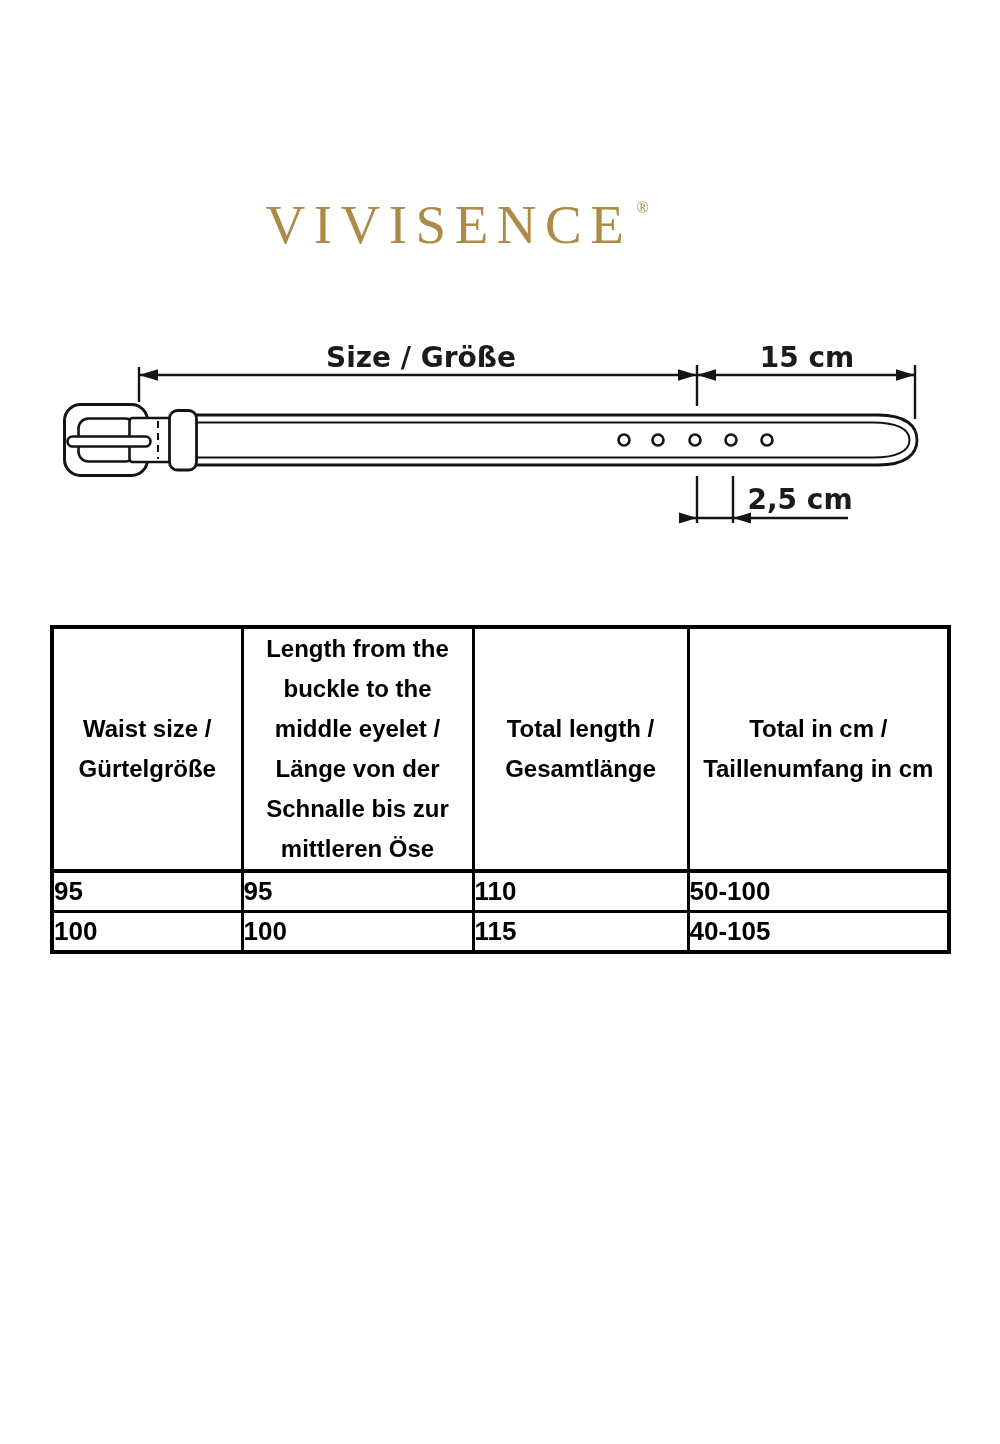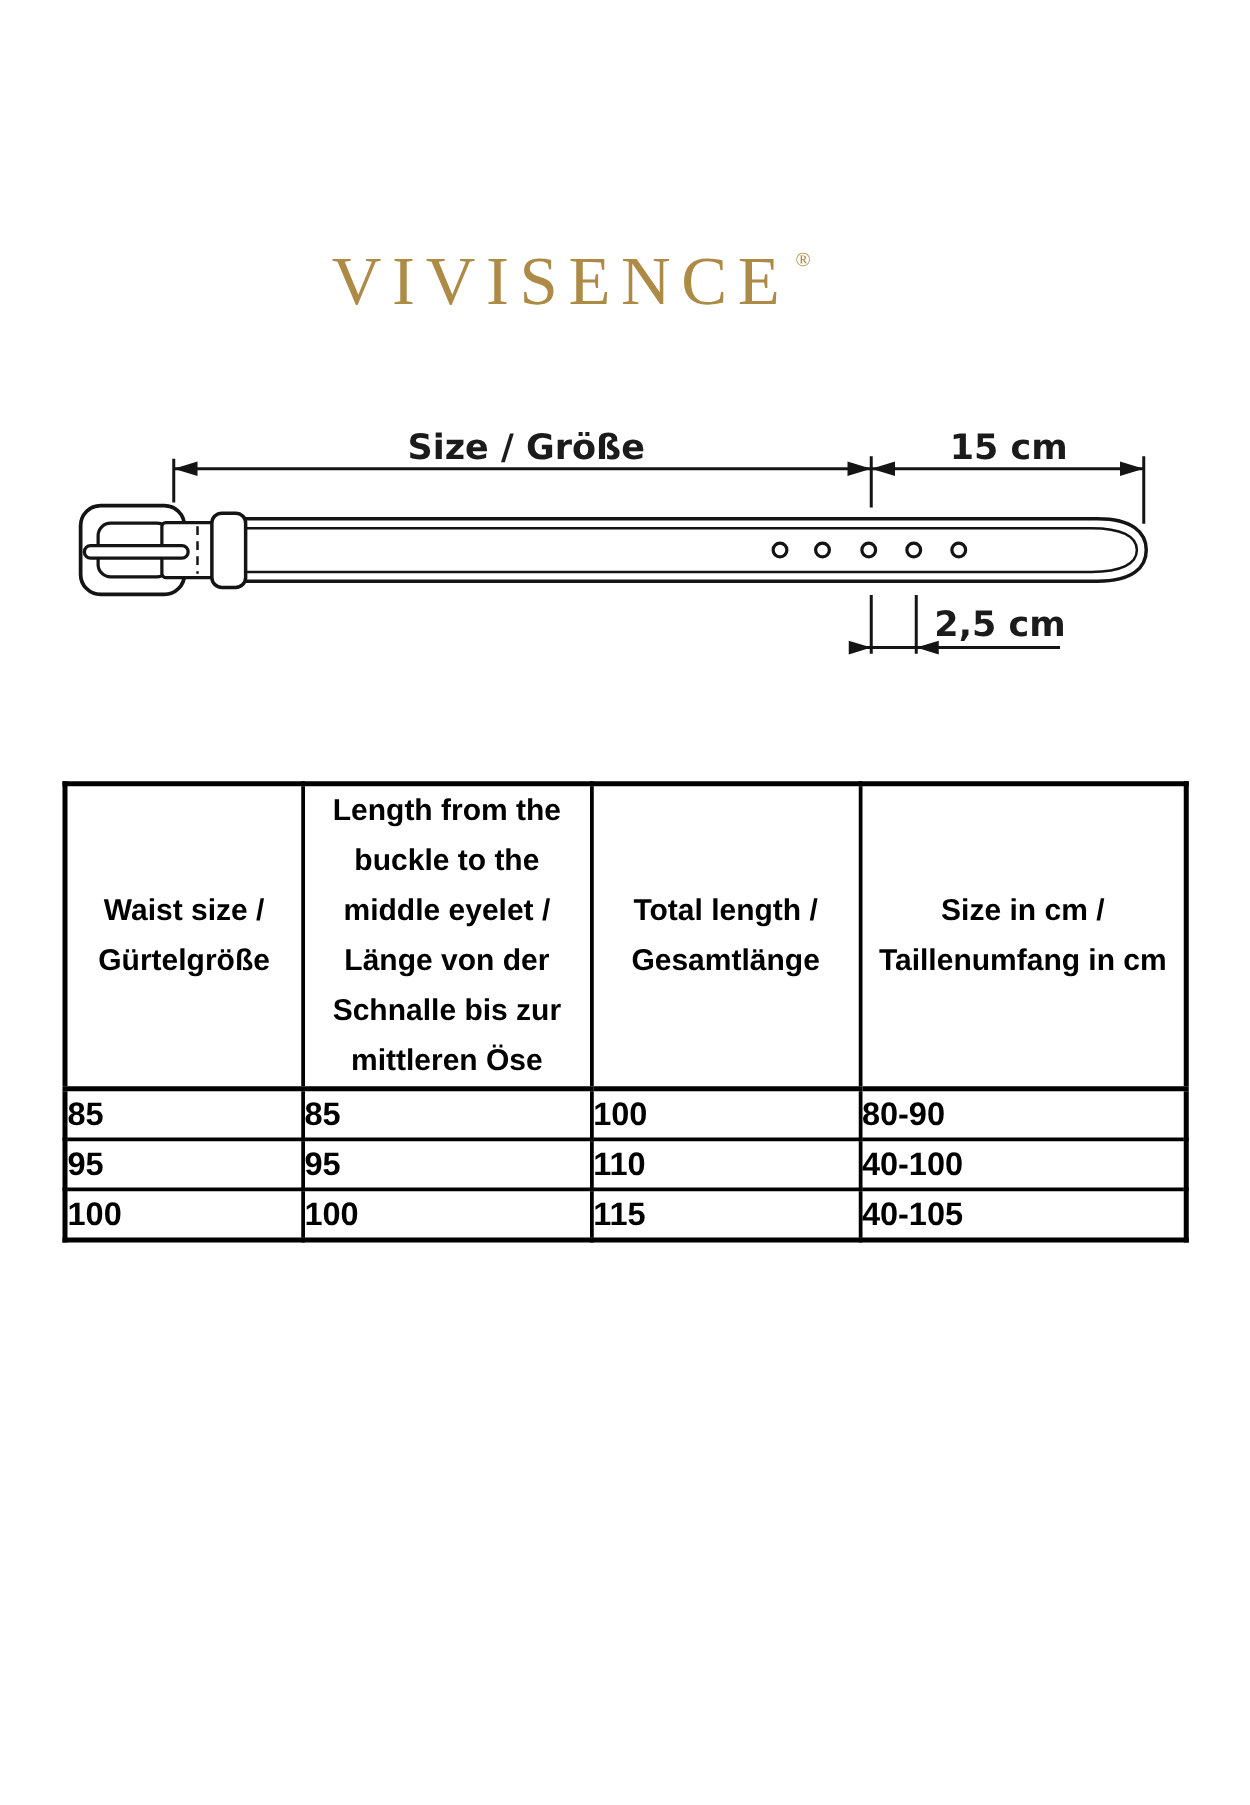--- a/index.html
+++ b/index.html
@@ -163,36 +163,30 @@
       <th>Waist size /
 Gürtelgröße</th>
       <th>Length from the
 buckle to the
 middle eyelet /
 Länge von der
 Schnalle bis zur
 mittleren Öse</th>
       <th>Total length /
 Gesamtlänge</th>
-      <th>Size in cm /
+      <th>Total in cm /
 Taillenumfang in cm</th>
     </tr>
   </thead>
   <tbody>
     <tr>
-      <td>85</td>
-      <td>85</td>
-      <td>100</td>
-      <td>80-90</td>
-    </tr>
-    <tr>
       <td>95</td>
       <td>95</td>
       <td>110</td>
-      <td>40-100</td>
+      <td>50-100</td>
     </tr>
     <tr>
       <td>100</td>
       <td>100</td>
       <td>115</td>
       <td>40-105</td>
     </tr>
   </tbody>
 </table>
 

